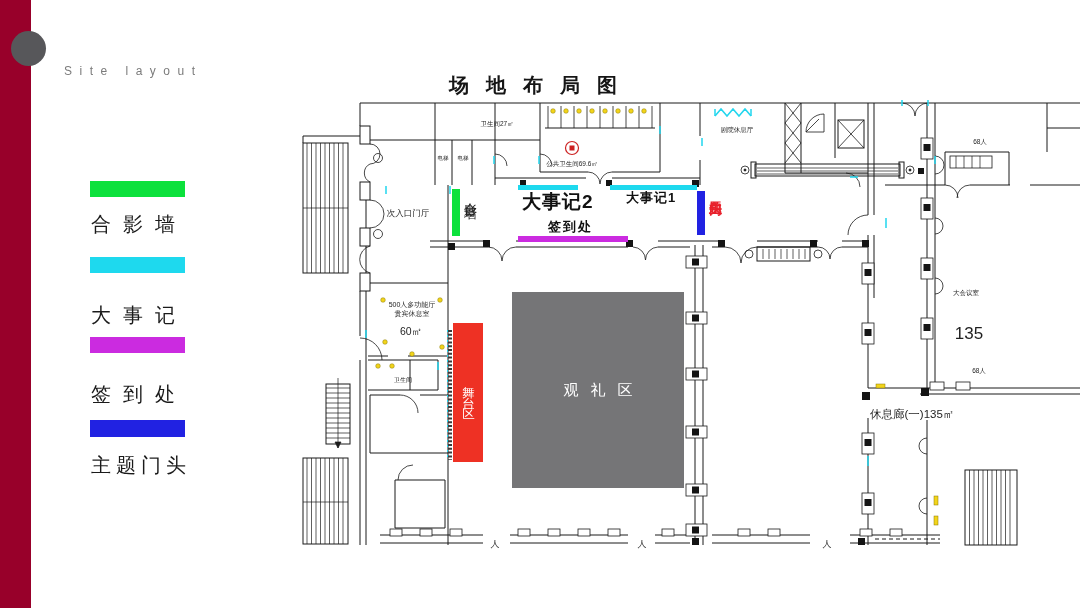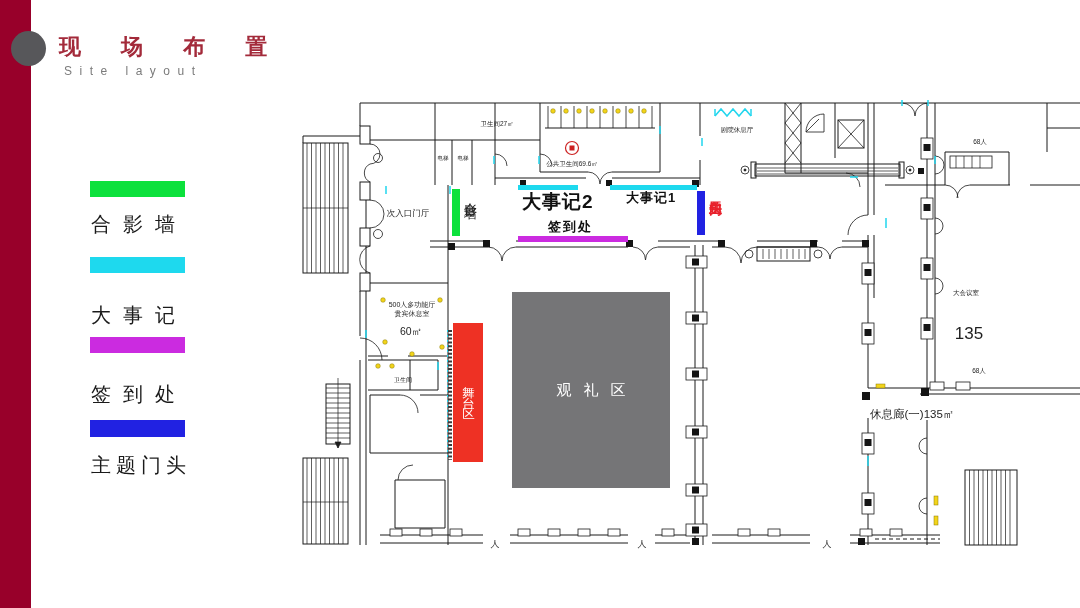--- a/index.html
+++ b/index.html
@@ -28,32 +28,32 @@
   #ov-e2-bar{left:518px;top:185px;width:60px;height:5px;background:#1ed9ee;}
   #ov-e1-bar{left:610px;top:185px;width:87px;height:5px;background:#1ed9ee;}
   #ov-e2-label{left:522px;top:189px;font-size:19px;font-weight:bold;letter-spacing:1px;color:#111;white-space:nowrap;}
   #ov-e1-label{left:626px;top:189px;font-size:13px;font-weight:bold;letter-spacing:1px;color:#111;white-space:nowrap;}
   #ov-signin-label{left:548px;top:218px;font-size:13px;font-weight:bold;letter-spacing:2px;color:#111;white-space:nowrap;}
   #ov-signin-bar{left:518px;top:236px;width:110px;height:6px;background:#cb2be0;}
   #ov-gate-bar{left:697px;top:191px;width:8px;height:44px;background:#2122e2;}
   #ov-gate-label{left:706px;top:190px;font-size:13px;font-weight:bold;color:#e8212c;letter-spacing:0.5px;}
   #ov-stage{left:453px;top:323px;width:30px;height:139px;background:#ee3124;display:flex;align-items:center;justify-content:center;}
   #ov-stage-label{font-size:12.5px;color:#fff;letter-spacing:11px;}
-  #ov-audience{left:512px;top:292px;width:158px;height:196px;background:#757577;display:flex;align-items:center;justify-content:center;}
+  #ov-audience{left:512px;top:292px;width:172px;height:196px;background:#757577;display:flex;align-items:center;justify-content:center;}
   #ov-audience-label{font-size:15px;color:#fff;letter-spacing:12px;margin-right:-12px;white-space:nowrap;}
 </style>
 </head>
 <body>
 
 <div class="slide">
 
   <div class="abs" id="accent" style="background-color: rgb(152, 0, 42);"></div>
   <div class="abs" id="corner-circle" style="background-color: rgb(87, 87, 90);"></div>
-  <div class="abs" id="hd-title">现 场 布 置</div>
   <div class="abs" id="hd-sub">Site layout</div>
+  <div class="abs" id="plan-title">场地布局图</div>
 
   <div class="abs lg-swatch" id="lgs1" style="background-color: rgb(12, 225, 60);"></div>
   <div class="abs lg-label" id="lgl1">合影墙</div>
   <div class="abs lg-swatch" id="lgs2" style="background-color: rgb(30, 217, 238);"></div>
   <div class="abs lg-label" id="lgl2">大事记</div>
   <div class="abs lg-swatch" id="lgs3" style="background-color: rgb(203, 43, 224);"></div>
   <div class="abs lg-label" id="lgl3">签到处</div>
   <div class="abs lg-swatch" id="lgs4" style="background-color: rgb(33, 34, 226);"></div>
   <div class="abs lg-label" id="lgl4">主题门头</div>
 

